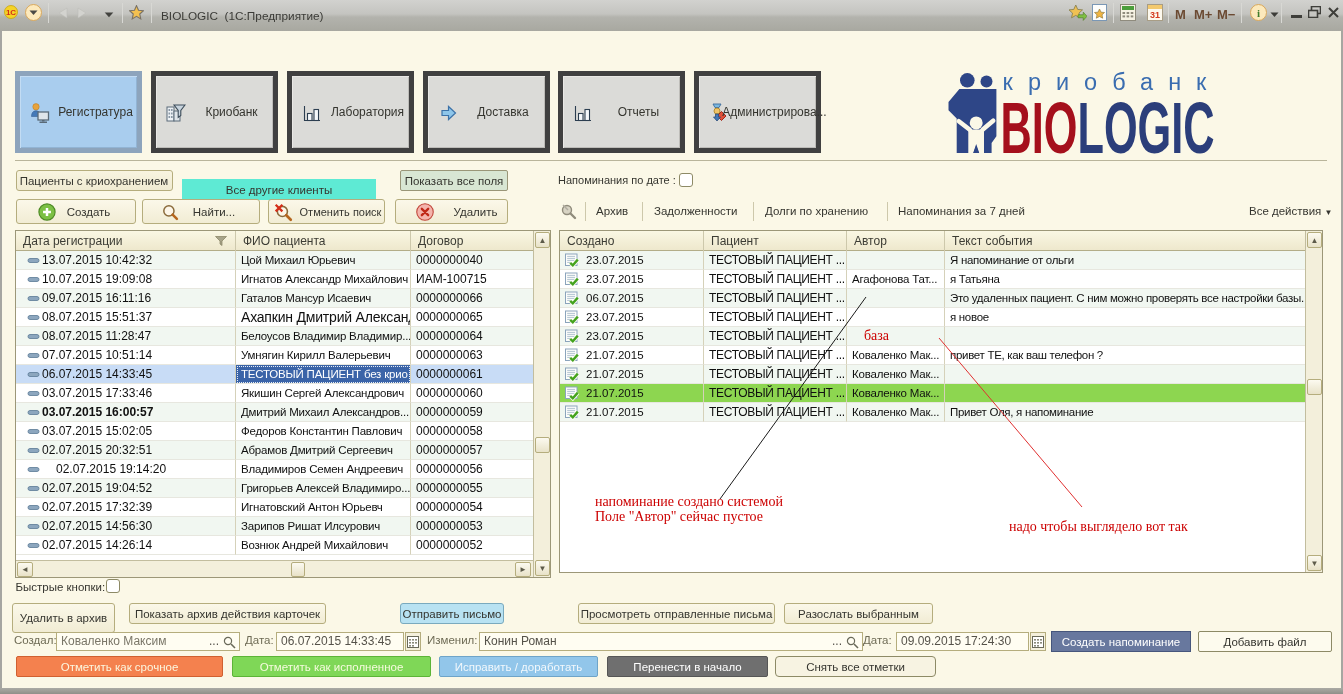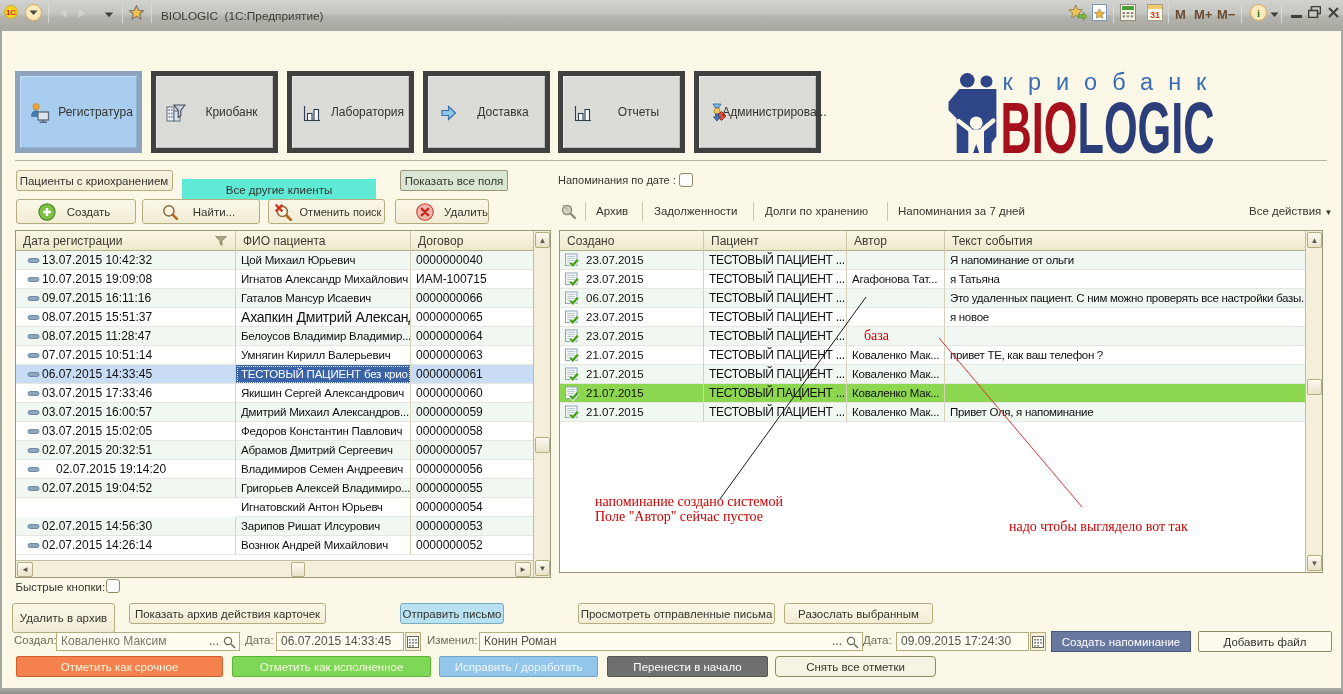--- a/index.html
+++ b/index.html
@@ -203,21 +203,21 @@
           <path d="M10 10 L14 14" stroke="#b5651d" stroke-width="2.4" stroke-linecap="round"></path>
         </svg>
    Найти...</div>
   <div class="btn" style="left:266px;top:168px;width:117px;height:25px;padding-left:28px;font-size:11px;">
    <svg class="abs" style="left:5px;top:3px" width="19" height="19" viewBox="0 0 17 17">
           <circle cx="7.5" cy="7.5" r="4.5" fill="#fdf6e8" stroke="#8a6a3a" stroke-width="1.4"></circle>
           <path d="M11 11 L15 15" stroke="#b5651d" stroke-width="2.4" stroke-linecap="round"></path>
           <path d="M1.5 1.5 L7.5 7.5 M7.5 1.5 L1.5 7.5" stroke="#d42e18" stroke-width="2"></path>
         </svg>
    Отменить поиск</div>
-  <div class="btn" style="left:393px;top:168px;width:94px;height:25px;padding-left:48px;">
+  <div class="btn" style="left:393px;top:168px;width:113px;height:25px;padding-left:48px;">
    <svg class="abs" style="left:20px;top:3px" width="18" height="18" viewBox="0 0 17 17">
           <circle cx="8.5" cy="8.5" r="7.8" fill="#f4b4ac" stroke="#c04438" stroke-width="1"></circle>
           <path d="M5.5 5.5 L11.5 11.5 M11.5 5.5 L5.5 11.5" stroke="#c02818" stroke-width="2.2" stroke-linecap="round"></path>
         </svg>
    Удалить</div>
 
   <div class="tbl" style="left:13px;top:199px;width:536px;height:348px;">
    <div class="hdr" style="width:534px;">
     <div class="hc" style="left:0;width:220px;">Дата регистрации
      <svg class="abs" style="right:8px;top:5px" width="12" height="10" viewBox="0 0 12 10">
@@ -278,21 +278,21 @@
  <div class="cell" style="left:395px;width:122px;border-right:none;">0000000061</div>
 </div>
 <div class="row" style="top:133px;width:517px;">
  <div class="cell" style="left:0;width:220px;padding-left:26px;"><svg class="di" width="13" height="13" viewBox="0 0 13 13">
                 <rect x="1" y="4.5" width="11" height="4" rx="2" fill="#8ca6be" stroke="#5a7a96" stroke-width="0.8"></rect>
               </svg>03.07.2015 17:33:46</div>
  <div class="cell" style="left:220px;width:175px;font-size:11.5px;letter-spacing:-0.2px;">Якишин Сергей Александрович</div>
  <div class="cell" style="left:395px;width:122px;border-right:none;">0000000060</div>
 </div>
 <div class="row alt" style="top:152px;width:517px;">
- <div class="cell" style="left:0;width:220px;padding-left:26px;"><svg class="di" width="13" height="13" viewBox="0 0 13 13">
+ <div class="cell" style="left:0;width:220px;padding-left:26px;font-weight:bold;"><svg class="di" width="13" height="13" viewBox="0 0 13 13">
                 <rect x="1" y="4.5" width="11" height="4" rx="2" fill="#8ca6be" stroke="#5a7a96" stroke-width="0.8"></rect>
               </svg>03.07.2015 16:00:57</div>
  <div class="cell" style="left:220px;width:175px;font-size:11.5px;letter-spacing:-0.2px;">Дмитрий Михаил Александров...</div>
  <div class="cell" style="left:395px;width:122px;border-right:none;">0000000059</div>
 </div>
 <div class="row" style="top:171px;width:517px;">
  <div class="cell" style="left:0;width:220px;padding-left:26px;"><svg class="di" width="13" height="13" viewBox="0 0 13 13">
                 <rect x="1" y="4.5" width="11" height="4" rx="2" fill="#8ca6be" stroke="#5a7a96" stroke-width="0.8"></rect>
               </svg>03.07.2015 15:02:05</div>
  <div class="cell" style="left:220px;width:175px;font-size:11.5px;letter-spacing:-0.2px;">Федоров Константин Павлович</div>
@@ -313,20 +313,23 @@
  <div class="cell" style="left:395px;width:122px;border-right:none;">0000000056</div>
 </div>
 <div class="row alt" style="top:228px;width:517px;">
  <div class="cell" style="left:0;width:220px;padding-left:26px;"><svg class="di" width="13" height="13" viewBox="0 0 13 13">
                 <rect x="1" y="4.5" width="11" height="4" rx="2" fill="#8ca6be" stroke="#5a7a96" stroke-width="0.8"></rect>
               </svg>02.07.2015 19:04:52</div>
  <div class="cell" style="left:220px;width:175px;font-size:11.5px;letter-spacing:-0.2px;">Григорьев Алексей Владимиро...</div>
  <div class="cell" style="left:395px;width:122px;border-right:none;">0000000055</div>
 </div>
 <div class="row" style="top:247px;width:517px;">
+ <div class="cell" style="left:0;width:220px;padding-left:26px;"><svg class="di" width="13" height="13" viewBox="0 0 13 13">
+                <rect x="1" y="4.5" width="11" height="4" rx="2" fill="#8ca6be" stroke="#5a7a96" stroke-width="0.8"></rect>
+              </svg>02.07.2015 17:32:39</div>
  <div class="cell" style="left:220px;width:175px;font-size:11.5px;letter-spacing:-0.2px;">Игнатовский Антон Юрьевч</div>
  <div class="cell" style="left:395px;width:122px;border-right:none;">0000000054</div>
 </div>
 <div class="row alt" style="top:266px;width:517px;">
  <div class="cell" style="left:0;width:220px;padding-left:26px;"><svg class="di" width="13" height="13" viewBox="0 0 13 13">
                 <rect x="1" y="4.5" width="11" height="4" rx="2" fill="#8ca6be" stroke="#5a7a96" stroke-width="0.8"></rect>
               </svg>02.07.2015 14:56:30</div>
  <div class="cell" style="left:220px;width:175px;font-size:11.5px;letter-spacing:-0.2px;">Зарипов Ришат Илсурович</div>
  <div class="cell" style="left:395px;width:122px;border-right:none;">0000000053</div>
 </div>

